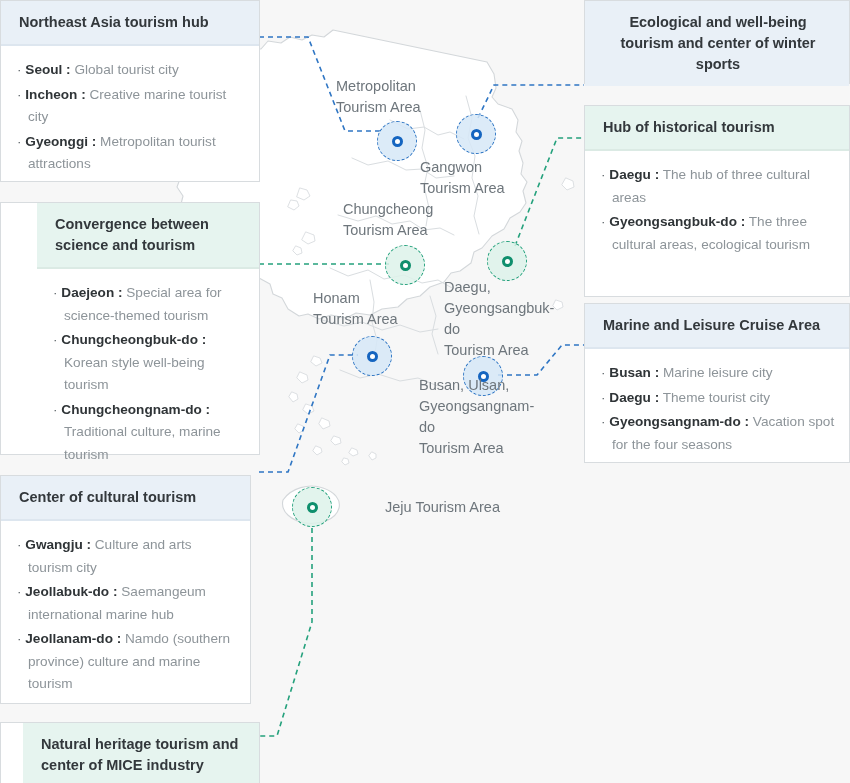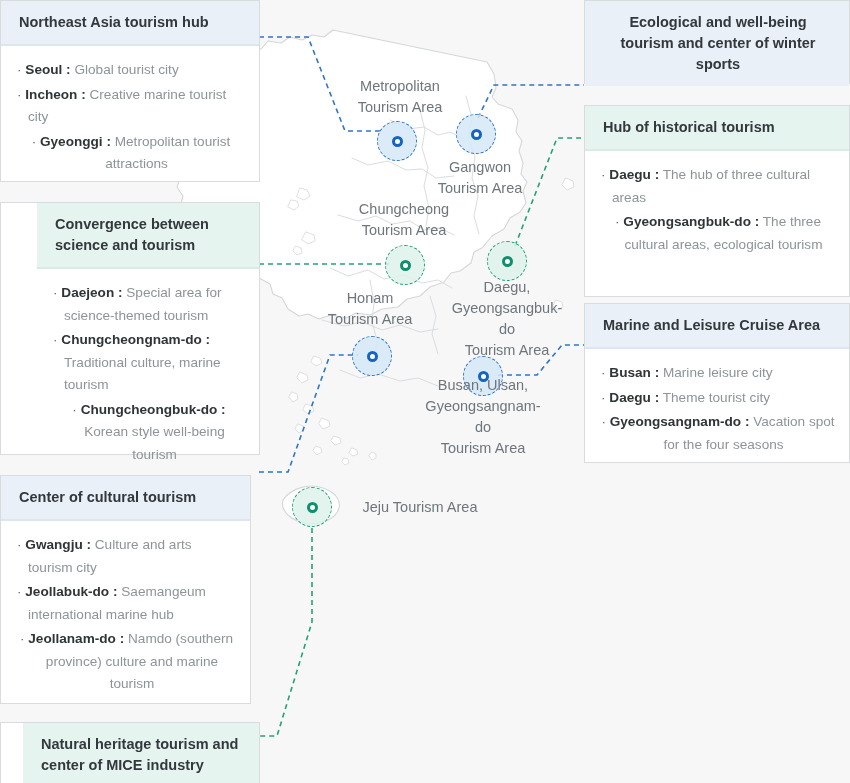--- a/index.html
+++ b/index.html
@@ -38,34 +38,33 @@
   }
   .item{
     font-size:13.6px;
     line-height:22.5px;
     color:#8d9499;
     margin-bottom:2px;
     padding-left:11px;
     position:relative;
     text-indent:-11px;
   }
-  .item:last-child{margin-bottom:0;text-align:center;}
+  .item:last-child{margin-bottom:0;}
   .bullet{color:#5f666b;}
   .item .name{color:#2f3437;font-weight:bold;}
   
   .map-label{
     position:absolute;
     font-size:14.5px;
     line-height:21px;
     color:#6e767c;
-    text-align:center;
     white-space:pre-line;
     pointer-events:none;
   }
-  .map-label.left-align{text-align:center;}
+  .map-label.left-align{text-align:right;}
   
   .marker{
     position:absolute;
     width:40px;height:40px;
     border-radius:50%;
     box-sizing:border-box;
     display:flex;align-items:center;justify-content:center;
   }
   .marker.blue{
     background:rgba(214,231,247,.85);
@@ -214,28 +213,28 @@
 <div class="panel green" style="left:0px;top:202px;width:260px;height:253px;padding-left:36px;">
   <div class="panel-header">Convergence between science and tourism</div>
   <div class="panel-body">
     <div class="item">
       <span class="bullet">·</span>
       <span class="name">Daejeon :</span>
       <span>Special area for science-themed tourism</span>
     </div>
     <div class="item">
       <span class="bullet">·</span>
+      <span class="name">Chungcheongbuk-do :</span>
+      <span>Korean style well-being tourism</span>
+    </div>
+    <div class="item">
+      <span class="bullet">·</span>
       <span class="name">Chungcheongnam-do :</span>
       <span>Traditional culture, marine tourism</span>
     </div>
-    <div class="item">
-      <span class="bullet">·</span>
-      <span class="name">Chungcheongbuk-do :</span>
-      <span>Korean style well-being tourism</span>
-    </div>
   </div>
 </div>
 
 <div class="panel blue" style="left:0px;top:475px;width:251px;height:229px;">
   <div class="panel-header">Center of cultural tourism</div>
   <div class="panel-body">
     <div class="item">
       <span class="bullet">·</span>
       <span class="name">Gwangju :</span>
       <span>Culture and arts tourism city</span>

